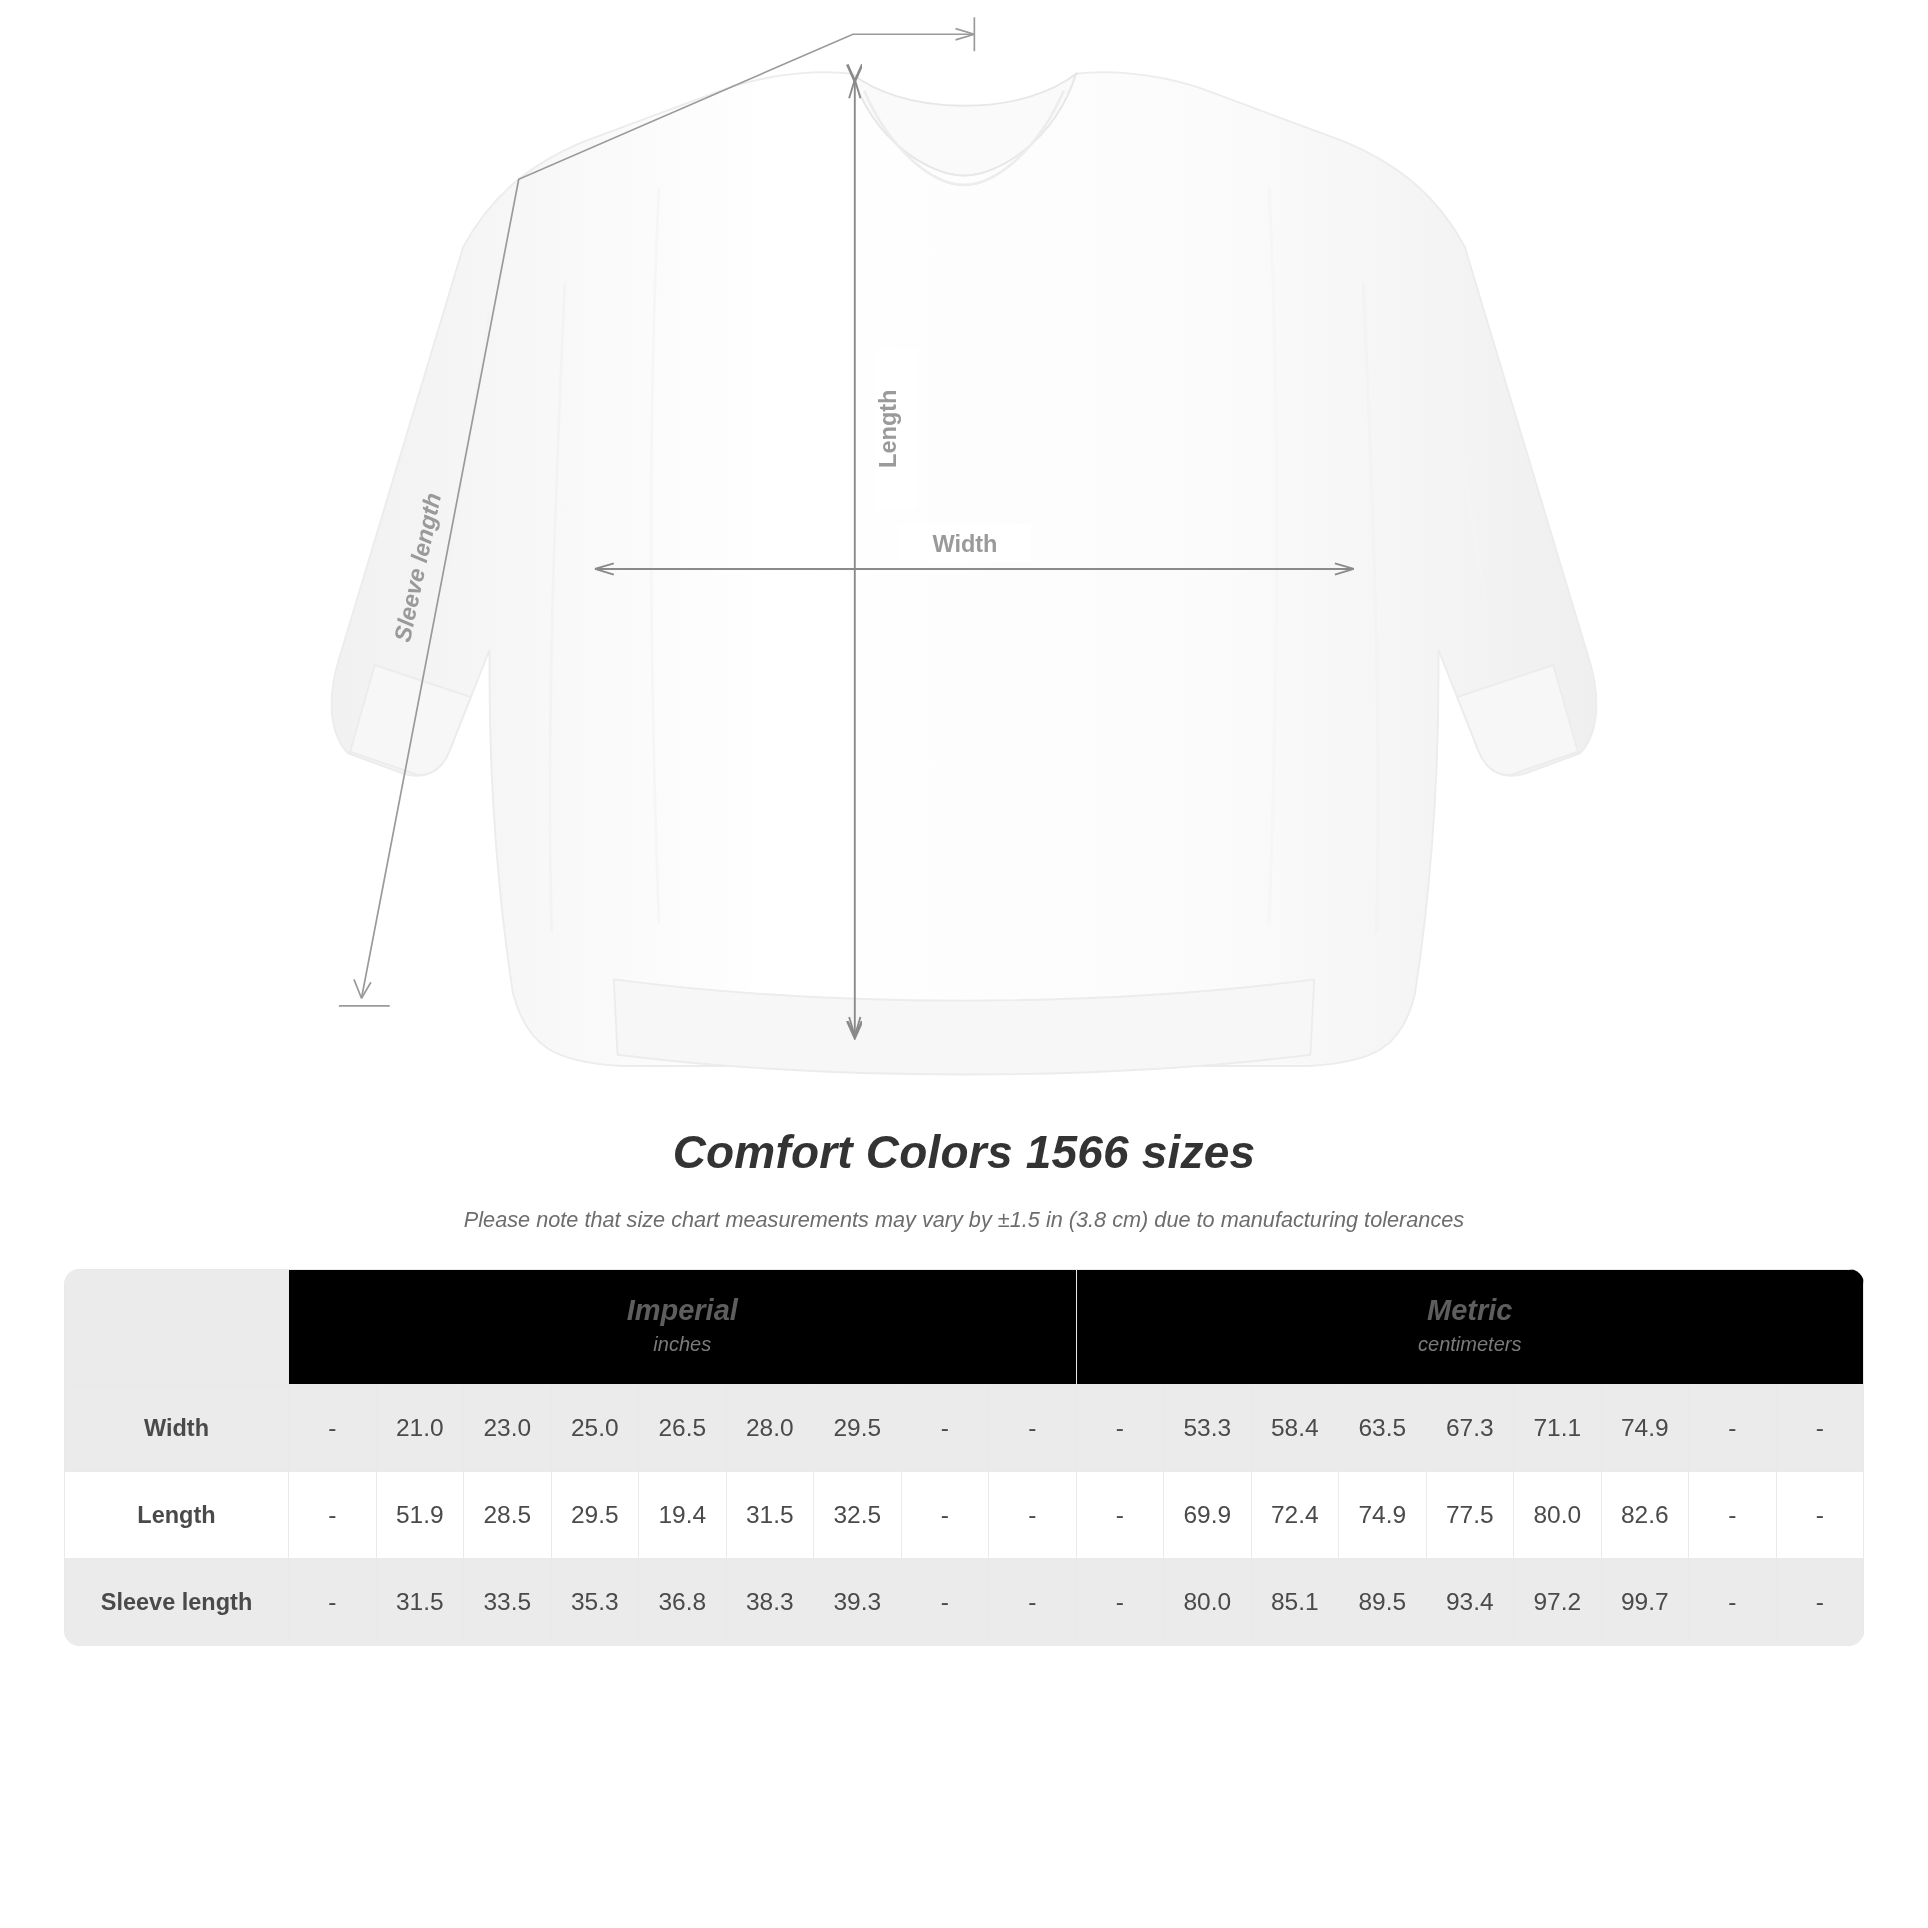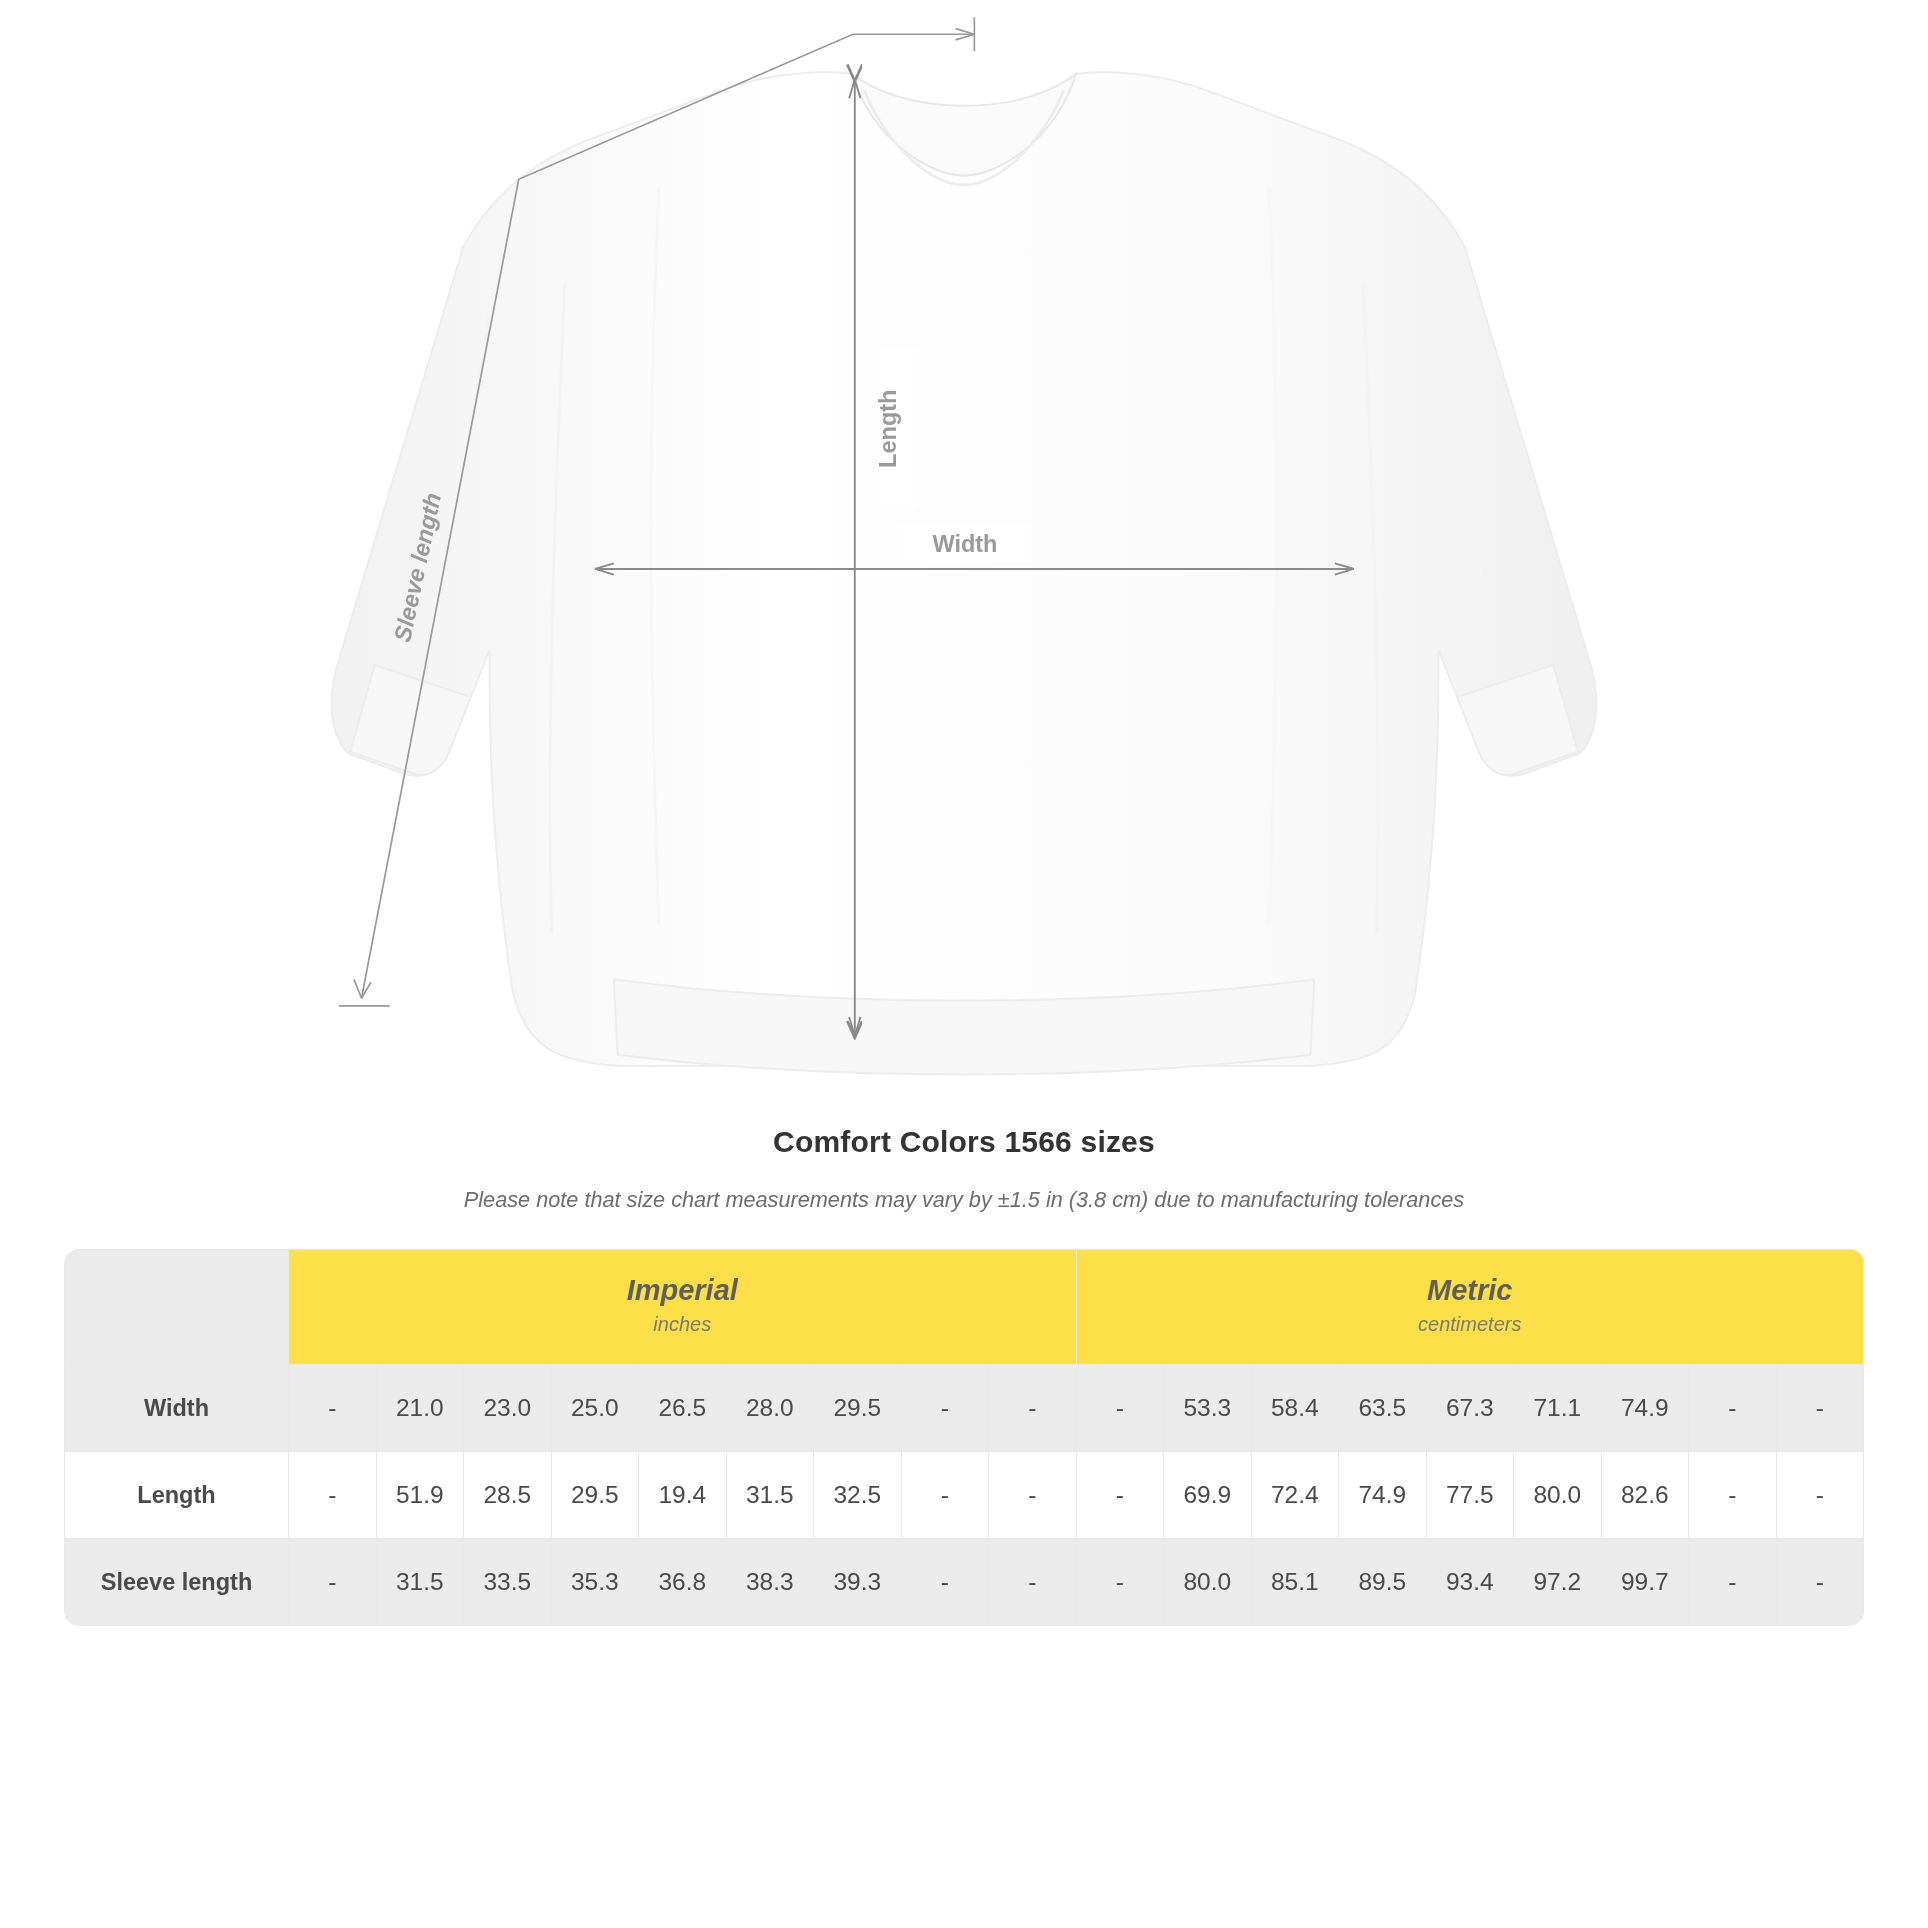--- a/index.html
+++ b/index.html
@@ -22,24 +22,25 @@
     height: 1121px;
   }
   .illustration svg { display: block; }
 
   
   .title-block {
     text-align: center;
     margin-top: 3.8px;
   }
   .chart-title {
-    font-size: 30px;
+    font-size: 46px;
     font-weight: bold;
     color: #333333;
     letter-spacing: 0.2px;
+    font-style: italic;
   }
   .chart-note {
     font-size: 21.7px;
     font-style: italic;
     color: #6d6d6d;
     margin-top: 28px;
   }
 
   
   .table-wrap {
@@ -53,21 +54,21 @@
     width: 100%;
     table-layout: fixed;
   }
   table.size-table td, table.size-table th {
     border: 0.9px solid #e9e9e9;
     text-align: center;
     color: #4a4a4a;
   }
   
   .sys-head td {
-    background: #fde047;
+    background: #000000;
     border: none;
     padding: 24.5px 0 28px 0;
   }
   .sys-name {
     font-size: 29px;
     font-weight: bold;
     font-style: italic;
     color: #5e5e5e;
   }
   .sys-unit {

